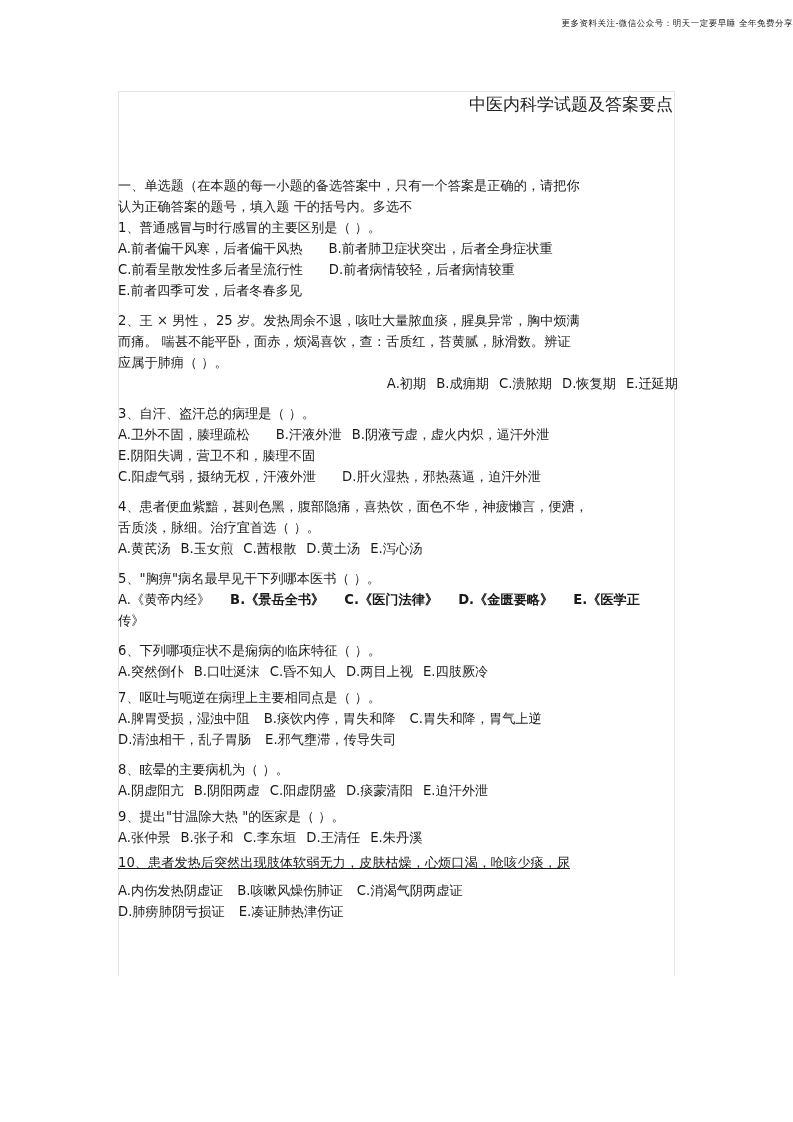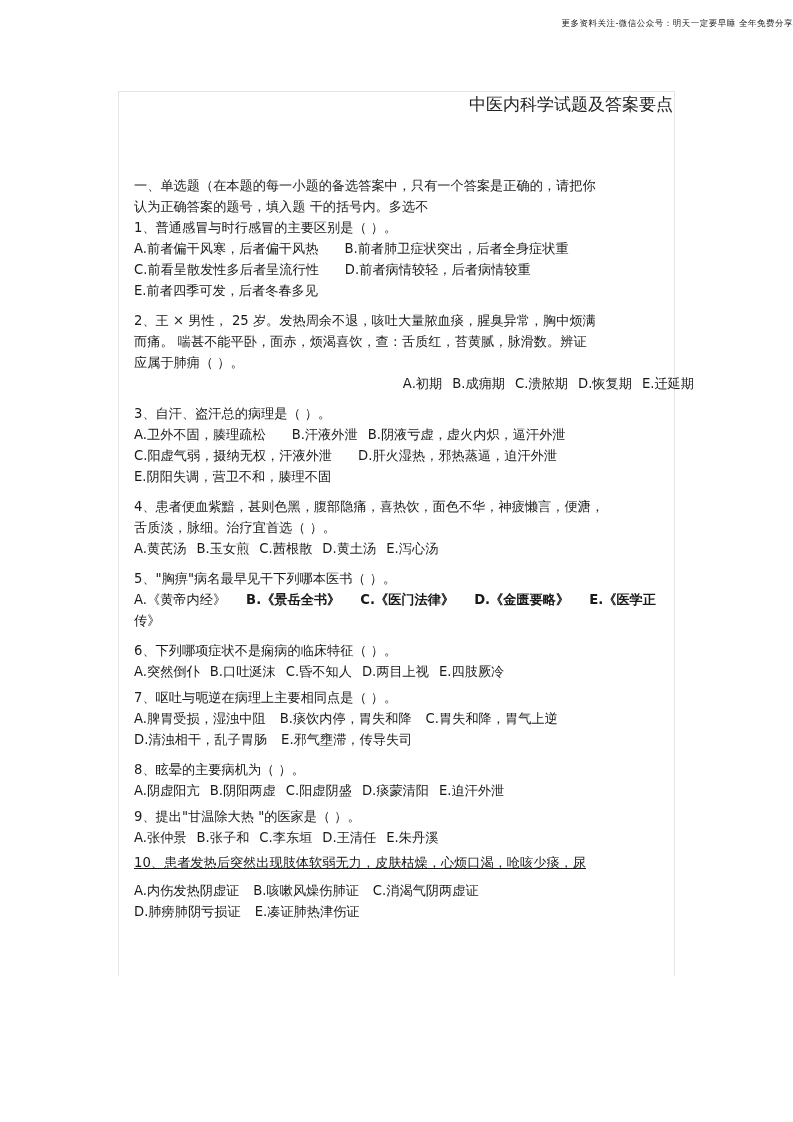--- a/index.html
+++ b/index.html
@@ -6,21 +6,21 @@
   body { width: 793px; height: 1122px; position: relative; overflow: hidden;
          font-family: "DejaVu Sans", "Liberation Sans", sans-serif; color: #111; }
   .top-banner { position: absolute; top: 18px; left: 0; width: 793px; text-align: right;
                 font-size: 8.5px; color: #222; letter-spacing: 0.5px;
                 font-family: "DejaVu Serif", serif; }
   .frame { position: absolute; left: 118px; top: 91px; width: 555px; height: 884px;
            border-top: 1px solid #e4e4e4; border-left: 1px solid #e4e4e4; border-right: 1px solid #e4e4e4; }
   .title { position: absolute; top: 93px; left: 118px; width: 555px; text-align: right;
            font-family: "DejaVu Serif", serif; font-size: 17px; color: #222; }
   .content { position: absolute; left: 118px; top: 175px; width: 560px;
-             font-size: 13.2px; line-height: 21px; color: #1a1a1a; padding-left: 16px; }
+             font-size: 13.2px; line-height: 21px; color: #1a1a1a; }
   .line { white-space: nowrap; height: 21px; }
   .gap { height: 9px; }
   .indent { padding-left: 26px; text-align: right; }
   .opt { display: inline-block; }
   .sp1 { margin-left: 10px; }
   .sp2 { margin-left: 14px; }
   .sp3 { margin-left: 20px; font-weight: bold; }
   .sp4 { margin-left: 26px; }
   .tall { height: 28px; text-decoration: underline; }
 </style>
@@ -60,24 +60,24 @@
     </div>
   </div>
   <div class="gap"></div>
 
   <div>
     <div class="line">3、自汗、盗汗总的病理是（          ）。</div>
     <div class="line">
       <span class="opt">A.卫外不固，腠理疏松</span><span class="opt sp4">B.汗液外泄</span><span class="opt sp1">B.阴液亏虚，虚火内炽，逼汗外泄</span>
     </div>
     <div class="line">
-      <span class="opt">C.阳虚气弱，摄纳无权，汗液外泄</span><span class="opt sp4">D.肝火湿热，邪热蒸逼，迫汗外泄</span>
+      <span class="opt">E.阴阳失调，营卫不和，腠理不固</span>
     </div>
     <div class="line">
-      <span class="opt">E.阴阳失调，营卫不和，腠理不固</span>
+      <span class="opt">C.阳虚气弱，摄纳无权，汗液外泄</span><span class="opt sp4">D.肝火湿热，邪热蒸逼，迫汗外泄</span>
     </div>
   </div>
   <div class="gap"></div>
 
   <div>
     <div class="line">4、患者便血紫黯，甚则色黑，腹部隐痛，喜热饮，面色不华，神疲懒言，便溏，</div>
     <div class="line">舌质淡，脉细。治疗宜首选（          ）。</div>
     <div class="line">
       <span class="opt">A.黄芪汤</span><span class="opt sp1">B.玉女煎</span><span class="opt sp1">C.茜根散</span><span class="opt sp1">D.黄土汤</span><span class="opt sp1">E.泻心汤</span>
     </div>

